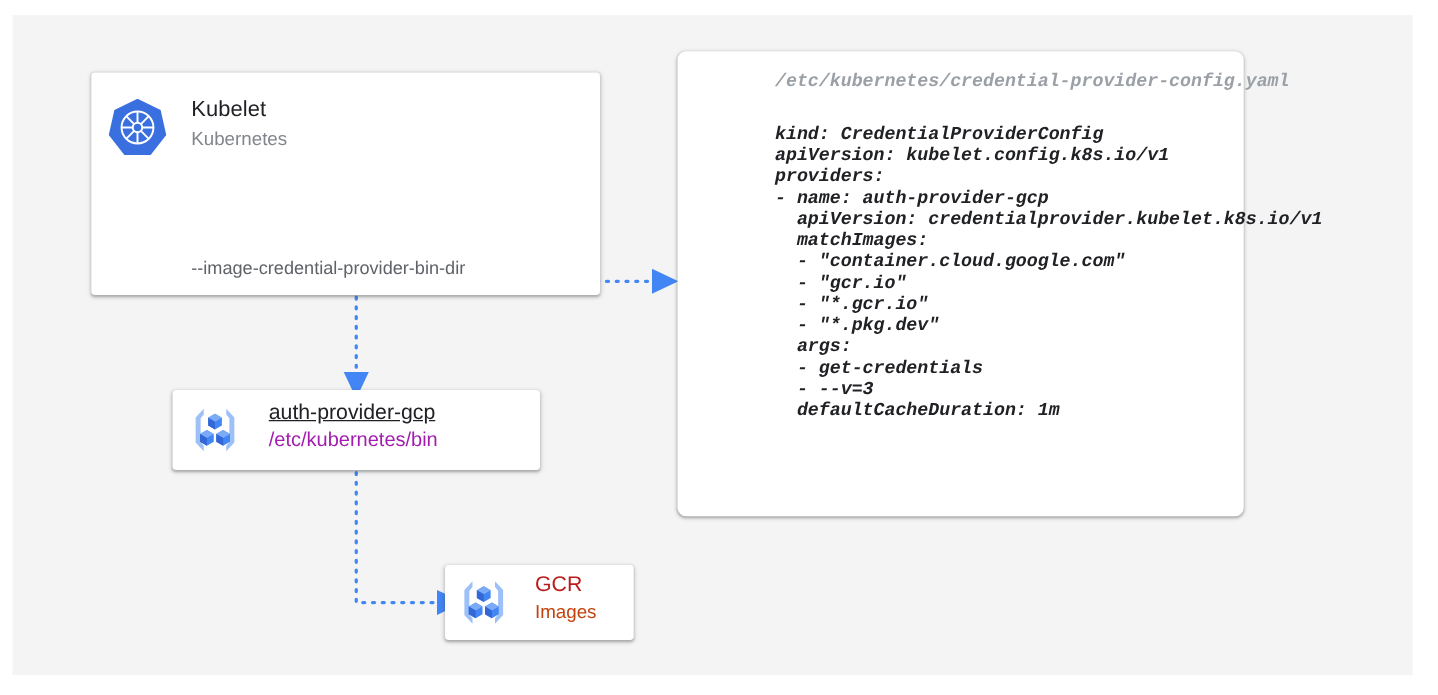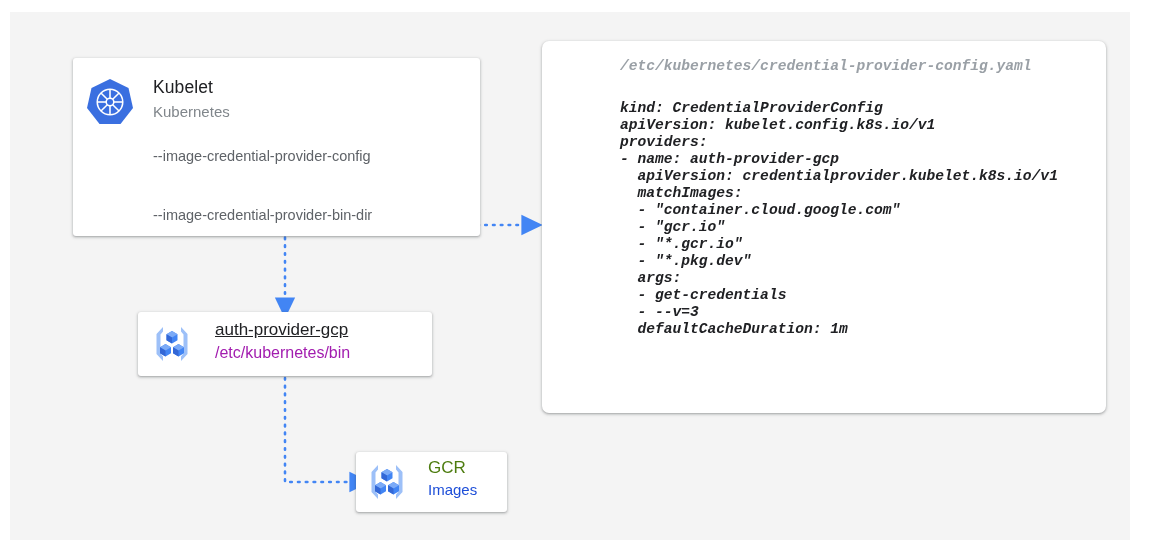--- a/index.html
+++ b/index.html
@@ -118,37 +118,37 @@
     left: 10px;
     top: 10px;
     width: 42px;
     height: 40px;
   }
   #gcr-title {
     position: absolute;
     left: 72px;
     top: 6px;
     font-size: 17px;
-    color: #4d7c0f;
+    color: #b91c1c;
     white-space: nowrap;
   }
   #gcr-subtitle {
     position: absolute;
     left: 72px;
     top: 29px;
     font-size: 15px;
-    color: #1d4ed8;
+    color: #c2410c;
     white-space: nowrap;
   }
 
   
   #yaml-card {
     left: 542px;
     top: 41px;
-    width: 564px;
+    width: 453px;
     height: 372px;
     border-radius: 7px;
   }
   #yaml-path {
     position: absolute;
     left: 78px;
     top: 17px;
     font-family: "Liberation Mono", "DejaVu Sans Mono", monospace;
     font-size: 14.6px;
     font-style: italic;
@@ -216,21 +216,20 @@
           <line x1="57.6" y1="50" x2="75.5" y2="50"></line>
           <line x1="31.9" y1="31.9" x2="44.6" y2="44.6"></line>
           <line x1="55.4" y1="55.4" x2="68.1" y2="68.1"></line>
           <line x1="68.1" y1="31.9" x2="55.4" y2="44.6"></line>
           <line x1="44.6" y1="55.4" x2="31.9" y2="68.1"></line>
         </g>
       </svg>
     </div>
     <div id="kubelet-title">Kubelet</div>
     <div id="kubelet-subtitle">Kubernetes</div>
-    <div class="kubelet-flag" id="kubelet-flag-0">--image-credential-provider-config</div>
     <div class="kubelet-flag" id="kubelet-flag-1">--image-credential-provider-bin-dir</div>
   </div>
 
   <div class="card" id="auth-card">
     <div id="auth-icon">
       <svg viewBox="0 0 84 80" width="42" height="40" xmlns="http://www.w3.org/2000/svg">
         <path d="M24,6 L11,20 L11,60 L24,74 L24,65 L19,59 L19,21 L24,15 Z" fill="#9dc0f8"></path>
         <path d="M60,6 L73,20 L73,60 L60,74 L60,65 L65,59 L65,21 L60,15 Z" fill="#9dc0f8"></path>
         <g>
           <polygon points="42,14 53,20.4 53,32.6 42,39 31,32.6 31,20.4" fill="#4285f4"></polygon>

